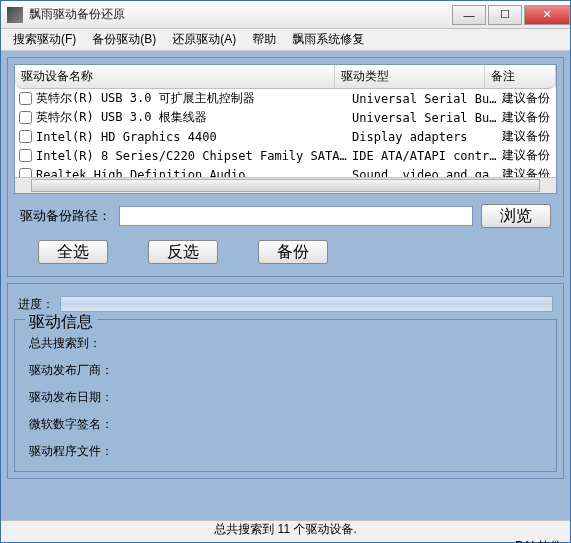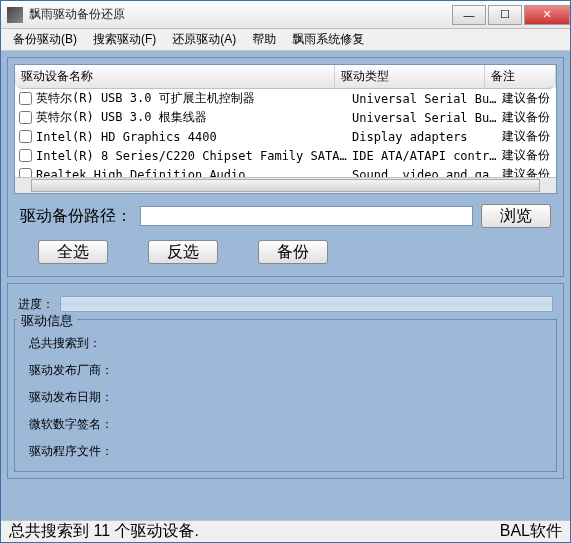--- a/index.html
+++ b/index.html
@@ -116,21 +116,21 @@
   left: 16px; right: 16px; top: 1px; bottom: 1px;
   background: linear-gradient(to bottom, #f4f4f4, #d4d4d4);
   border: 1px solid #aaa;
 }
 .path-row {
   display: flex;
   align-items: center;
   gap: 8px;
   padding: 10px 6px 4px 6px;
 }
-.path-label { font-size: 16px; }
+.path-label { font-size: 13px; }
 .path-input {
   flex: 1;
   height: 20px;
   background: #fff;
   border: 1px solid #7a94b5;
   padding: 0 4px;
 }
 .btn {
   min-width: 70px;
   height: 24px;
@@ -158,57 +158,58 @@
   border-radius: 2px;
 }
 .fieldset {
   border: 1px solid #6a8db5;
   padding: 10px 14px 6px 14px;
   position: relative;
 }
 .legend {
   position: absolute;
   top: -8px;
-  left: 2px;
+  left: 10px;
   background: #9db9d7;
   padding: 0 4px;
-  font-size: 13px;
+  font-size: 16px;
 }
 .info-line {
   padding: 5px 0;
   font-size: 12px;
 }
 .statusbar {
   height: 22px;
   background: #f0f0f0;
   border-top: 1px solid #c0c0c0;
   display: flex;
   align-items: center;
   padding: 0 8px;
-  font-size: 16px;
+  font-size: 12px;
+  flex-direction: column;
 }
 .status-right { margin-left: auto; }
 </style>
 </head>
 <body>
 
 <div class="window">
   <div class="titlebar">
     <div class="titlebar-icon"></div>
     <div class="titlebar-title">飘雨驱动备份还原</div>
     <div class="titlebar-btns">
       <div class="tb-btn">—</div>
       <div class="tb-btn">☐</div>
       <div class="tb-btn close">✕</div>
     </div>
   </div>
 
   <div class="menubar">
+    <div class="menu-item">搜索驱动(F)</div>
     <div class="menu-item">备份驱动(B)</div>
-    <div class="menu-item">搜索驱动(F)</div>
     <div class="menu-item">还原驱动(A)</div>
     <div class="menu-item">帮助</div>
     <div class="menu-item">飘雨系统修复</div>
   </div>
 
   <div class="client">
 
     <div class="panel">
       <div class="list-wrap" style="position:relative">
         <div class="list-head">

